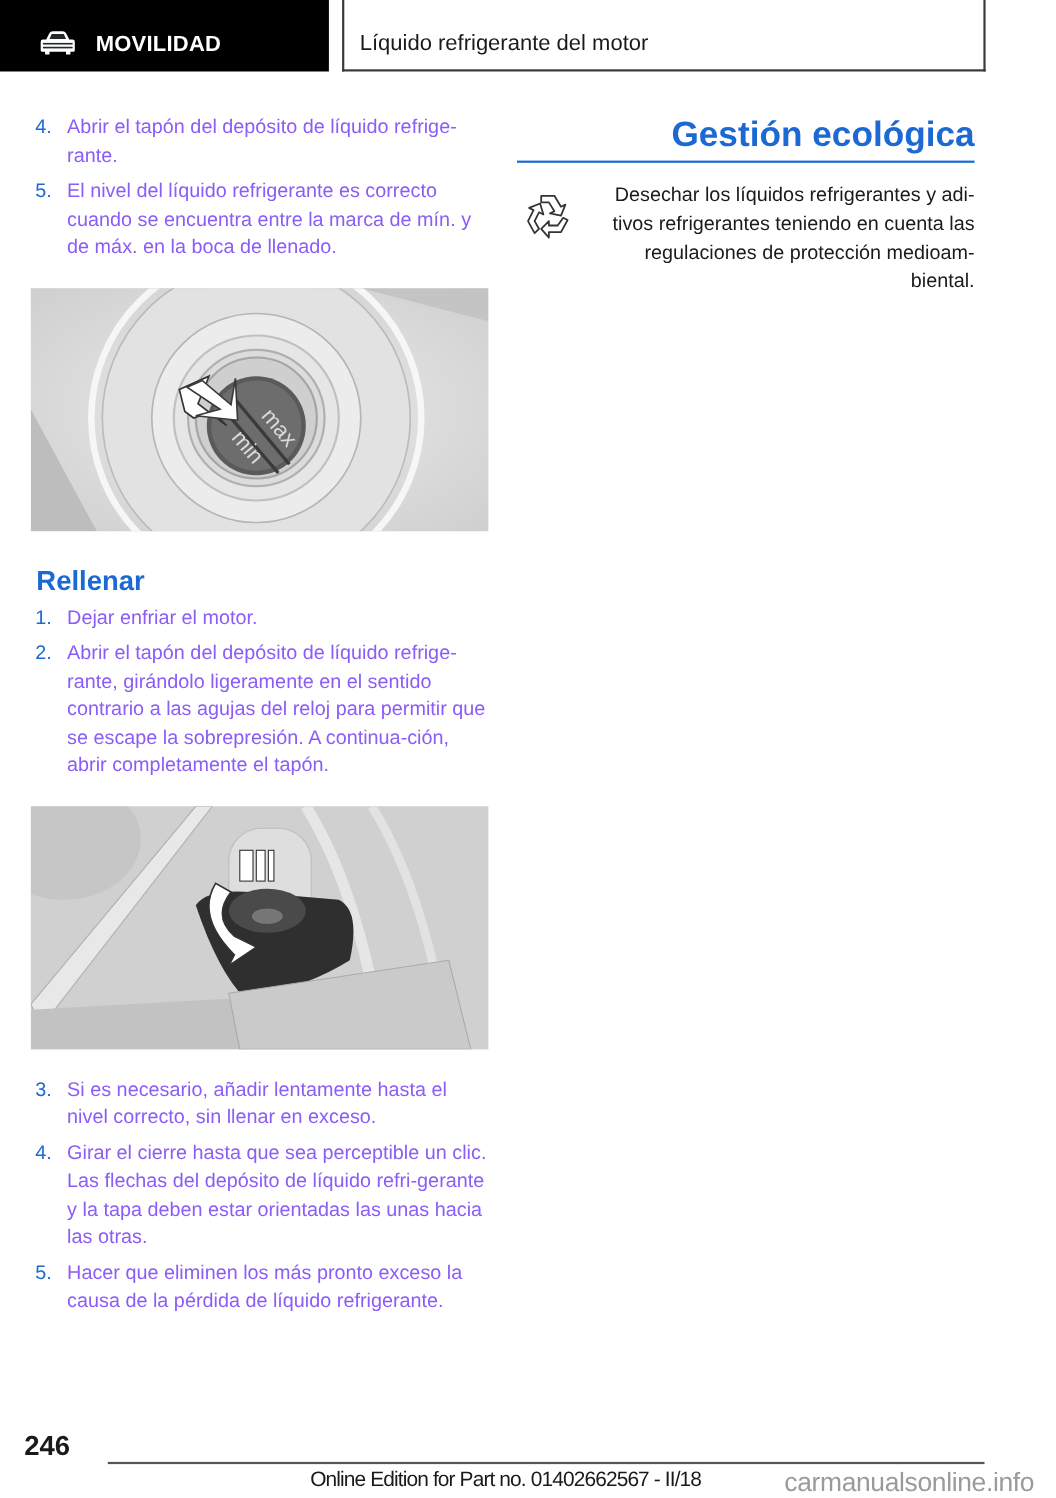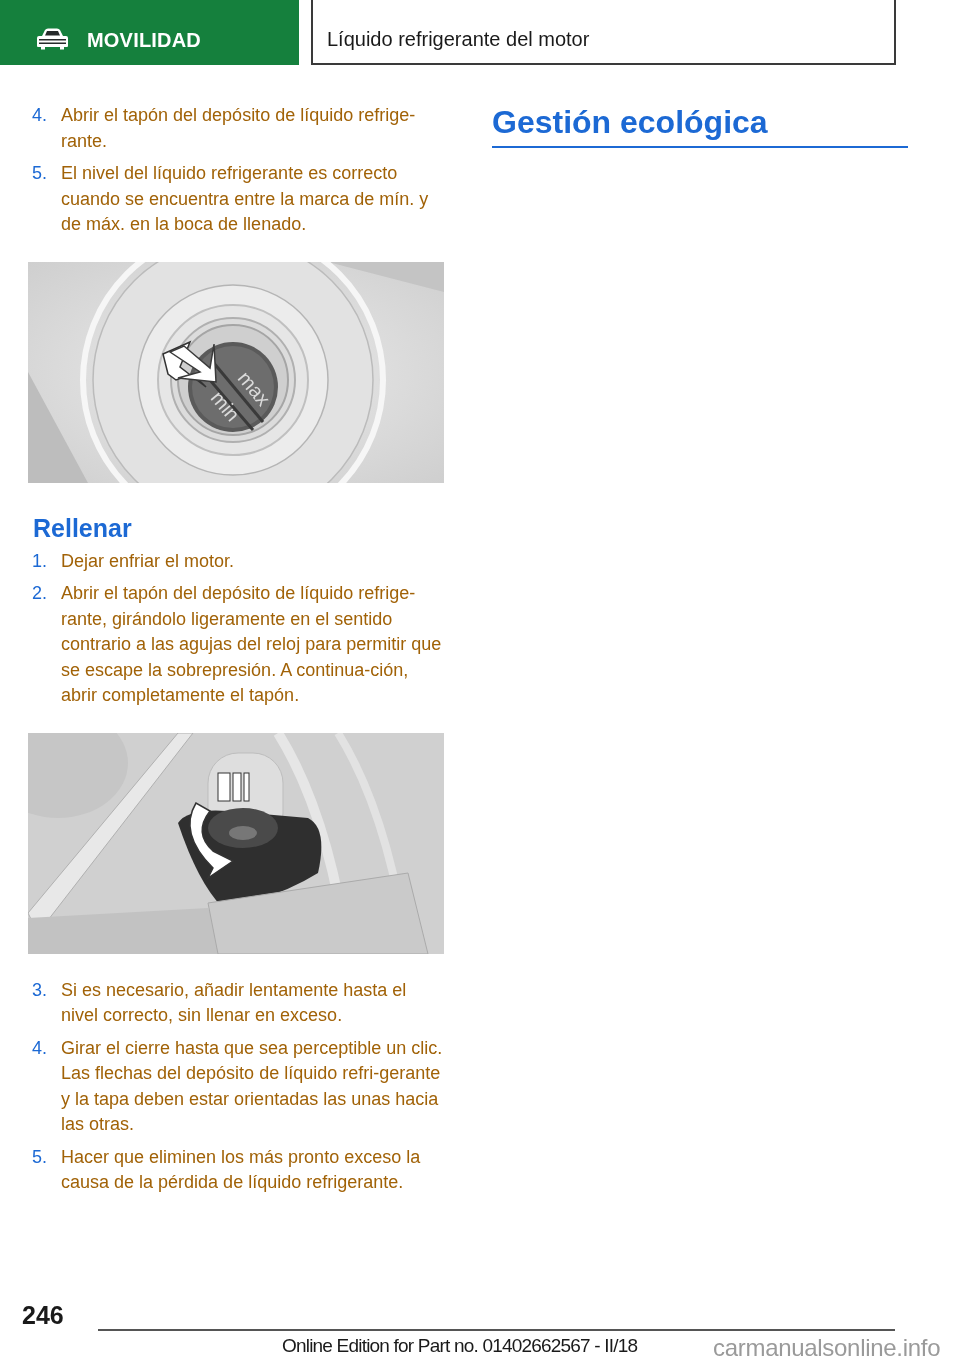--- a/index.html
+++ b/index.html
@@ -2,38 +2,38 @@
 <html><head>
   <meta charset="utf-8">
   <style>
     * { box-sizing: border-box; margin: 0; padding: 0; }
     html, body { width: 960px; height: 1362px; background: #ffffff; overflow: hidden; }
     body { position: relative; font-family: "Liberation Sans", "DejaVu Sans", sans-serif; color: #1a1a1a; }
 
     
     .hdr-left {
       position: absolute; left: 0; top: 0; width: 299px; height: 65px;
-      background: #15803d; display: flex; align-items: flex-end; padding: 0 0 12px 36px;
+      background: #000000; display: flex; align-items: flex-end; padding: 0 0 12px 36px;
     }
     .hdr-left .car { width: 33px; height: 22px; margin-right: 18px; margin-bottom: 3px; }
     .hdr-left .label { color: #ffffff; font-weight: bold; font-size: 20px; letter-spacing: 0.2px; line-height: 26px; }
     .hdr-right {
       position: absolute; left: 311px; top: -2px; width: 585px; height: 67px;
       border: 2px solid #3a3a3a; border-top: none; background: #fff;
       display: flex; align-items: flex-end; padding: 0 0 11px 14px;
     }
     .hdr-right .title { font-size: 20px; color: #1a1a1a; line-height: 26px; }
 
     
     .col-left { position: absolute; left: 28px; top: 103px; width: 416px; }
-    .col-right { position: absolute; left: 492px; top: 100px; width: 416px; }
+    .col-right { position: absolute; left: 470px; top: 100px; width: 416px; text-align: right; }
 
     .step { display: flex; font-size: 18px; line-height: 25.5px; margin-bottom: 7px; }
     .step .num { color: #1c69d4; width: 33px; flex: 0 0 33px; padding-left: 4px; }
-    .step .txt { flex: 1; color: #a16207; }
+    .step .txt { flex: 1; color: #8b5cf6; }
 
     .figure { width: 416px; height: 221px; background: #d8d8d8; position: relative; overflow: hidden; }
     .fig1 { margin-top: 24px; }
     .fig2 { margin-top: 24px; }
 
     .h2 { color: #1c69d4; font-weight: bold; font-size: 25px; line-height: 30px; margin: 30px 0 6px 5px; }
 
     .h1 { color: #1c69d4; font-weight: bold; font-size: 32px; line-height: 44px; padding-bottom: 2px; border-bottom: 2px solid #1c69d4; }
     .eco { position: relative; margin-top: 16px; font-size: 18px; line-height: 26px; }
     .eco .recycle { float: left; width: 52px; height: 52px; margin: 6px 16px 4px 2px; }
@@ -139,18 +139,28 @@
     <span class="txt">Girar el cierre hasta que sea perceptible un clic. Las flechas del depósito de líquido refri-gerante y la tapa deben estar orientadas las unas hacia las otras.</span>
   </div>
   <div class="step">
     <span class="num">5.</span>
     <span class="txt">Hacer que eliminen los más pronto exceso la causa de la pérdida de líquido refrigerante.</span>
   </div>
 </div>
 
 <div class="col-right">
   <div class="h1">Gestión ecológica</div>
+  <div class="eco">
+    <svg class="recycle" viewBox="0 0 52 52">
+      <g fill="none" stroke="#333" stroke-width="1.6" stroke-linejoin="round">
+        <path d="M20 8 L32 8 L38 18 L42 16 L38 26 L28 24 L32 22 L27 14 L20 14 Z"></path>
+        <path d="M44 30 L38 41 L27 41 L27 46 L20 38 L27 31 L27 35 L35 35 L40 28 Z"></path>
+        <path d="M14 42 L8 31 L13 21 L9 19 L19 15 L22 25 L18 23 L14 31 L18 38 Z"></path>
+      </g>
+    </svg>
+    <span>Desechar los líquidos refrigerantes y adi-tivos refrigerantes teniendo en cuenta las regulaciones de protección medioam-biental.</span>
+  </div>
 </div>
 
 <div class="page-no">246</div>
 <div class="foot-line"></div>
 <div class="foot-text">Online Edition for Part no. 01402662567 - II/18</div>
 <div class="watermark">carmanualsonline.info</div>
 
 </body></html>

